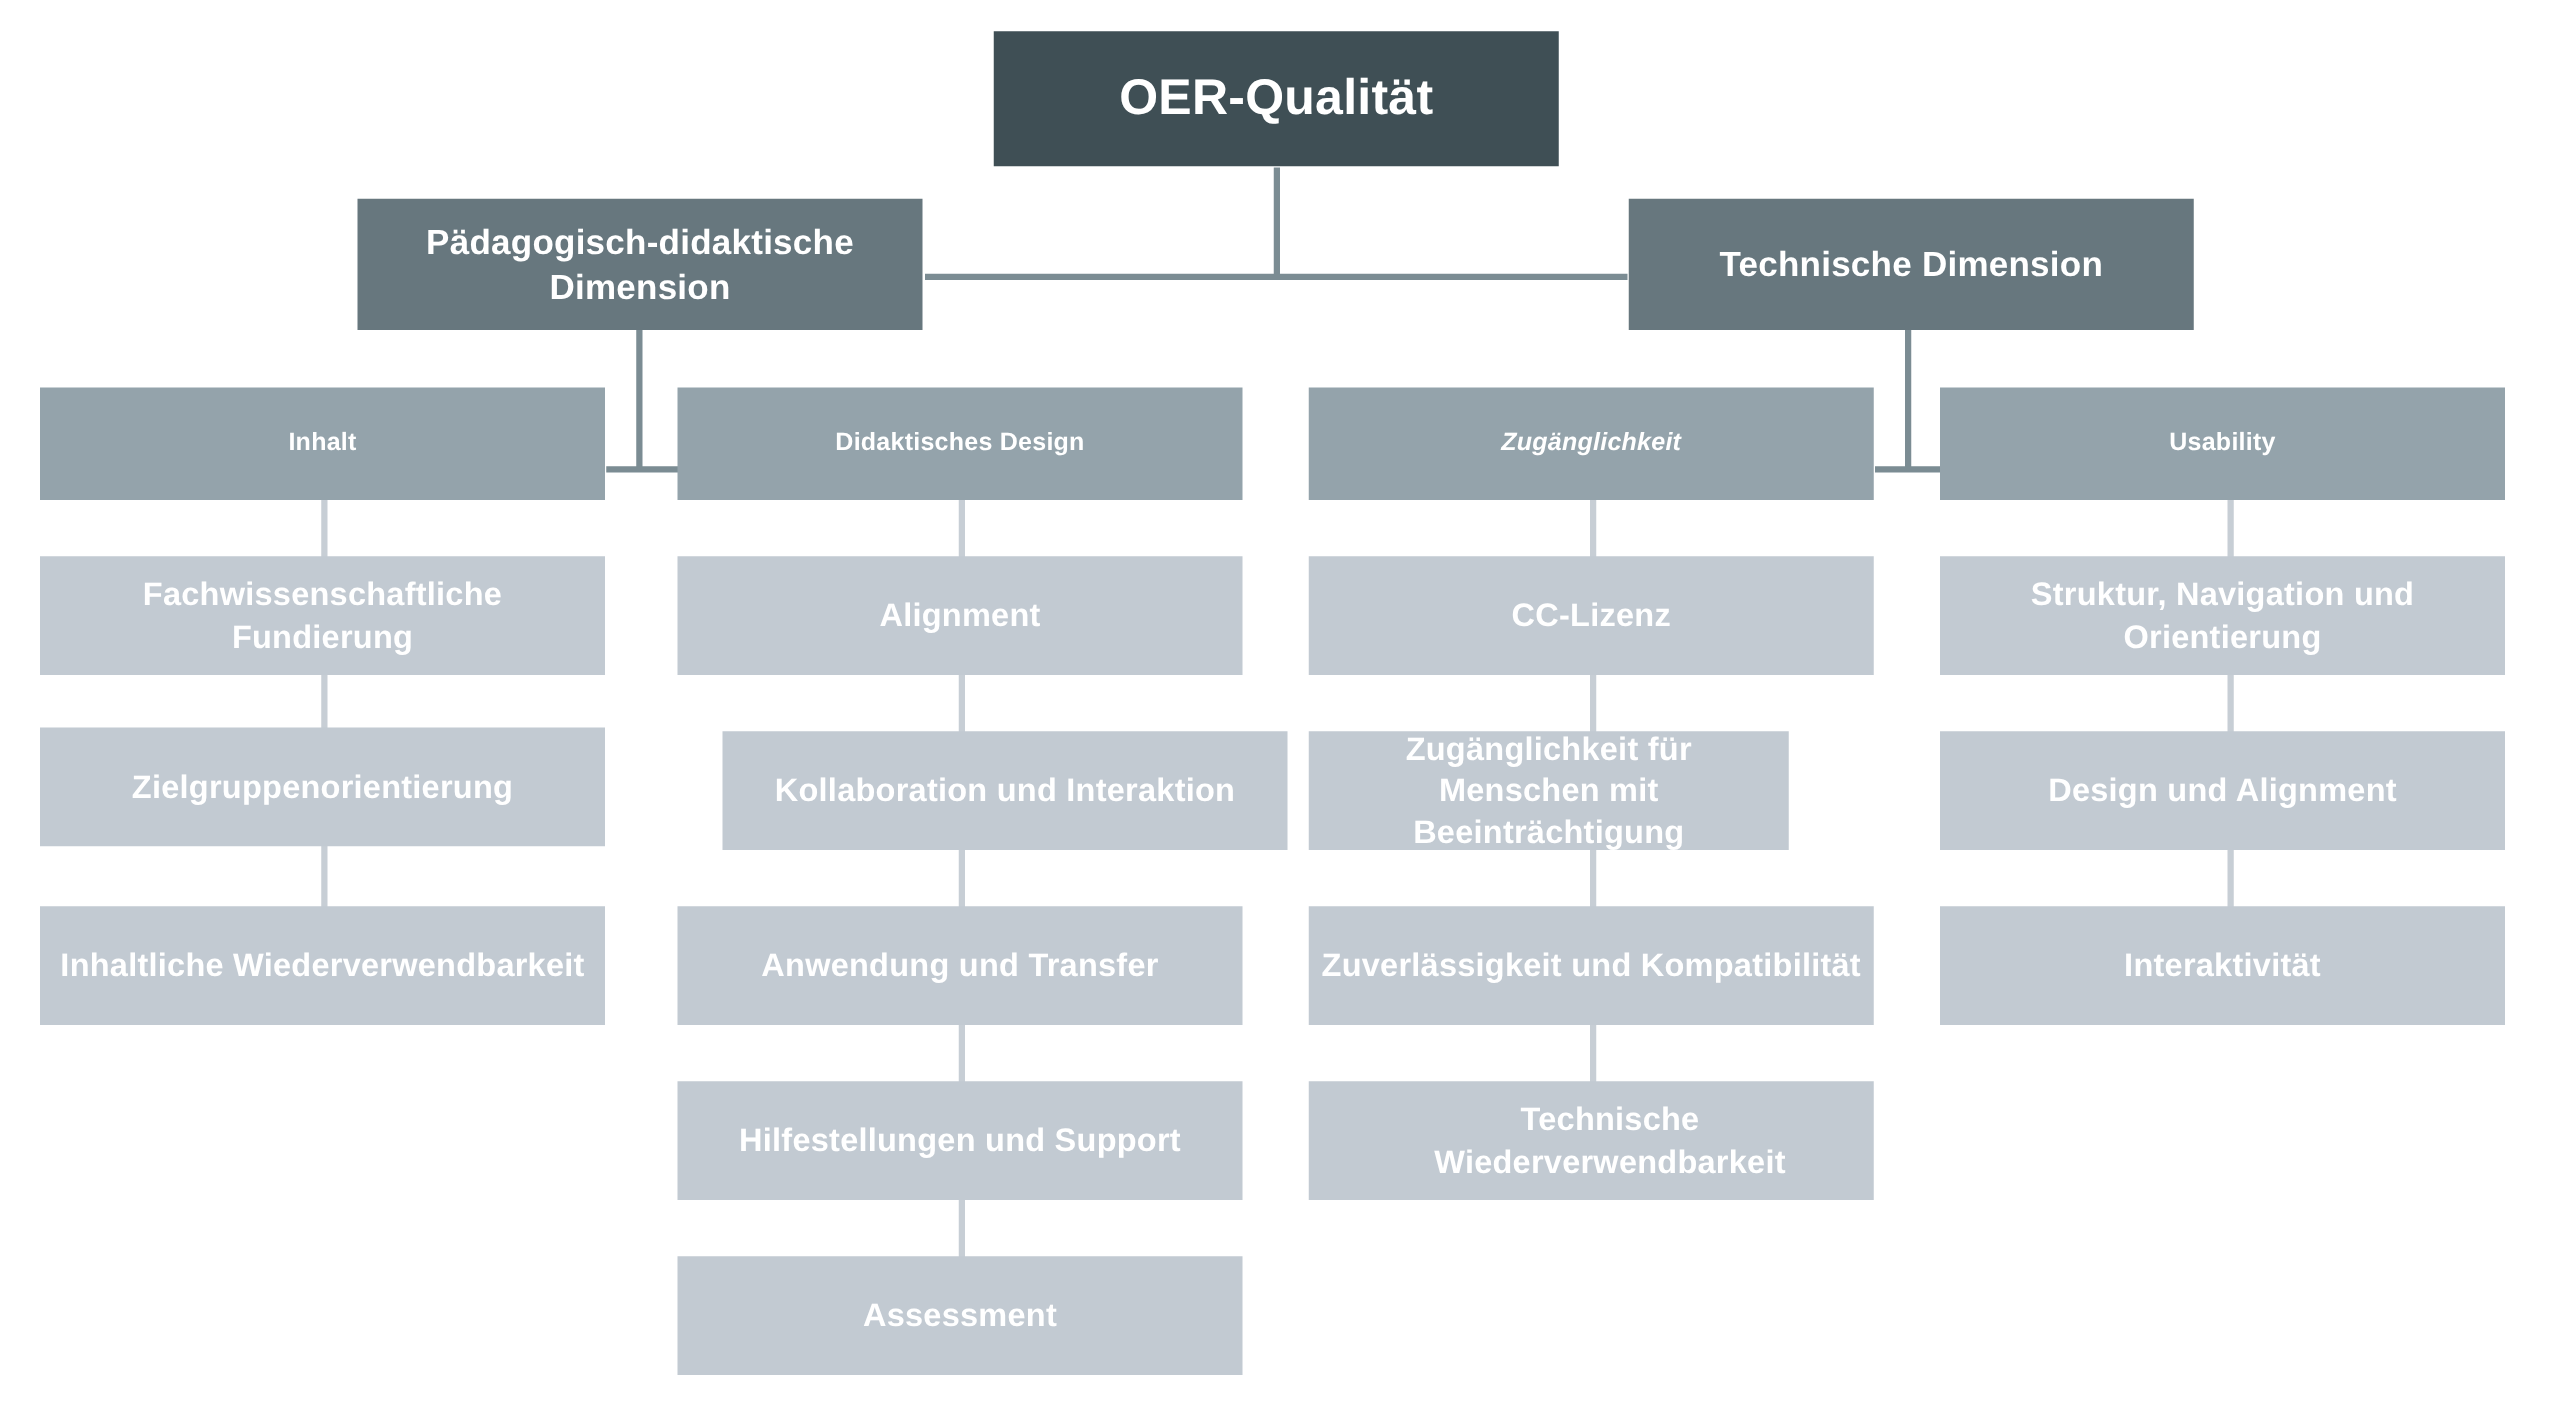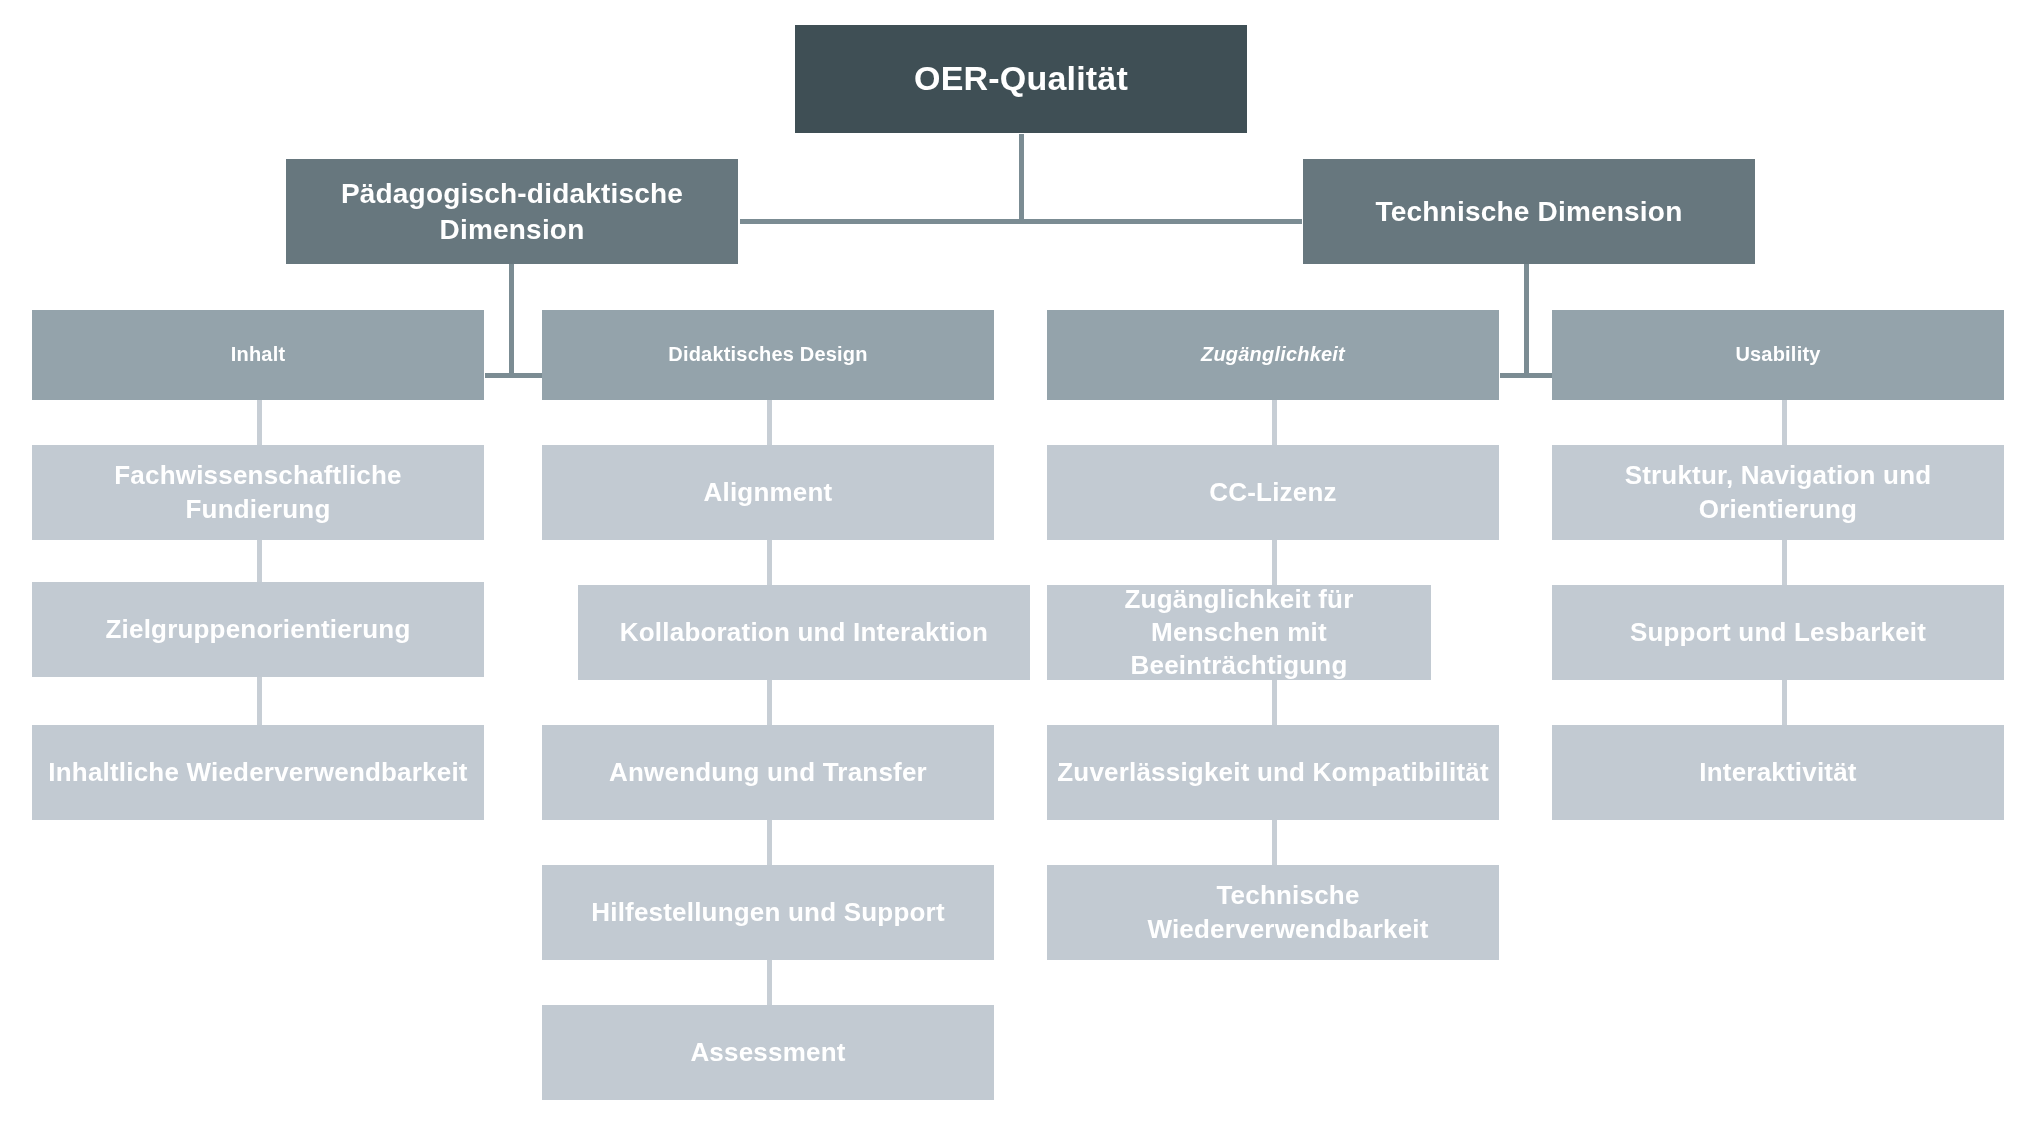--- a/index.html
+++ b/index.html
@@ -26,21 +26,21 @@
     justify-content: center;
     text-align: center;
     color: #ffffff;
     font-weight: bold;
     line-height: 1.28;
     padding: 4px 10px;
     z-index: 2;
   }
 
   
-  .lvl-root  { background: #3f4f55; font-size: 34px; letter-spacing: 0.2px; }
+  .lvl-root  { background: #3f4f55; font-size: 40px; letter-spacing: 0.2px; }
   .lvl-dim   { background: #67777e; font-size: 28px; letter-spacing: 0.2px; }
   .lvl-cat   { background: #94a3ab; font-size: 20px; letter-spacing: 0.2px; }
   .lvl-leaf  { background: #c2cad2; font-size: 26px; letter-spacing: 0.2px; }
 
   
   .line {
     position: absolute;
     background: #7b8c93;
     z-index: 1;
   }
@@ -94,16 +94,16 @@
   <div class="node lvl-leaf" style="left:542px; top:725px; width:452px; height:95px;">Anwendung und Transfer</div>
   <div class="node lvl-leaf" style="left:542px; top:865px; width:452px; height:95px;">Hilfestellungen und Support</div>
   <div class="node lvl-leaf" style="left:542px; top:1005px; width:452px; height:95px;">Assessment</div>
 
   <div class="node lvl-leaf" style="left:1047px; top:445px; width:452px; height:95px;">CC-Lizenz</div>
   <div class="node lvl-leaf" style="left:1047px; top:585px; width:384px; height:95px;">Zugänglichkeit für Menschen mit Beeinträchtigung</div>
   <div class="node lvl-leaf" style="left:1047px; top:725px; width:452px; height:95px;">Zuverlässigkeit und Kompatibilität</div>
   <div class="node lvl-leaf" style="left:1047px; top:865px; width:452px; height:95px;padding-left:40px;">Technische Wiederverwendbarkeit</div>
 
   <div class="node lvl-leaf" style="left:1552px; top:445px; width:452px; height:95px;">Struktur, Navigation und Orientierung</div>
-  <div class="node lvl-leaf" style="left:1552px; top:585px; width:452px; height:95px;">Support und Lesbarkeit</div>
+  <div class="node lvl-leaf" style="left:1552px; top:585px; width:452px; height:95px;">Design und Alignment</div>
   <div class="node lvl-leaf" style="left:1552px; top:725px; width:452px; height:95px;">Interaktivität</div>
 
 </div>
 
 </body></html>

